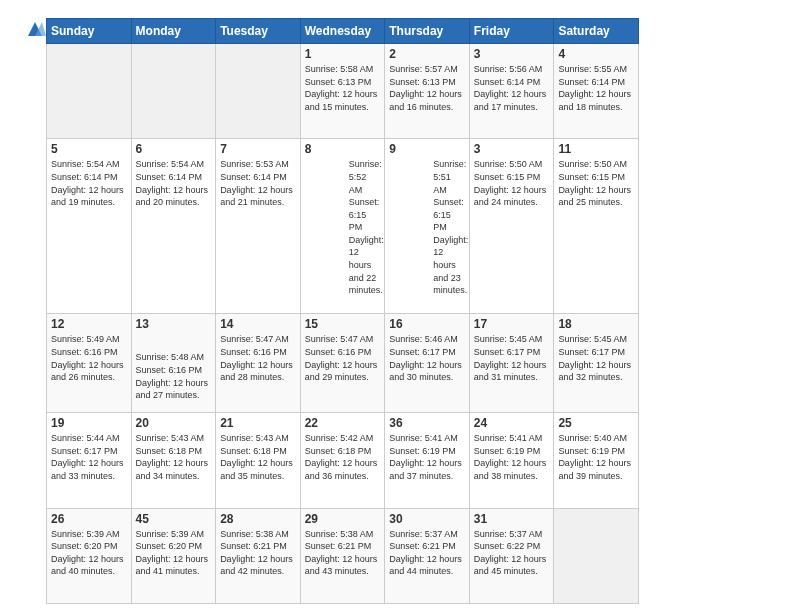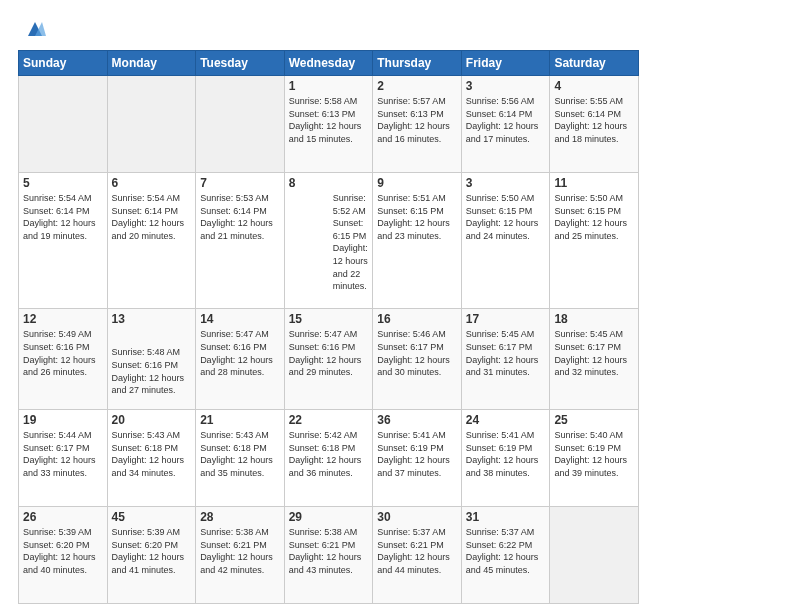--- a/index.html
+++ b/index.html
@@ -8,21 +8,21 @@
       height: 612px;
       font-family: Arial, sans-serif;
       background: #fff;
       overflow: hidden;
     }
     .page {
       width: 657px;
       height: 612px;
       padding: 18px 18px 8px 18px;
       display: flex;
-      flex-direction: column;
+      flex-direction: row;
     }
     .header {
       display: flex;
       justify-content: space-between;
       align-items: flex-start;
       margin-bottom: 10px;
     }
     .logo {
       display: flex;
       align-items: center;
@@ -202,21 +202,21 @@
           </td>
           <td>
             <span class="day-num">8</span>
             <div class="day-info" style="white-space: pre-line; margin-left: 44px;">Sunrise: 5:52 AM
 Sunset: 6:15 PM
 Daylight: 12 hours
 and 22 minutes.</div>
           </td>
           <td>
             <span class="day-num">9</span>
-            <div class="day-info" style="white-space: pre-line;">Sunrise: 5:51 AM
+            <div class="day-info" style="white-space: pre-line; margin-left: 44px;">Sunrise: 5:51 AM
 Sunset: 6:15 PM
 Daylight: 12 hours
 and 23 minutes.</div>
           </td>
           <td>
             <span class="day-num">3</span>
             <div class="day-info" style="white-space: pre-line;">Sunrise: 5:50 AM
 Sunset: 6:15 PM
 Daylight: 12 hours
 and 24 minutes.</div>

